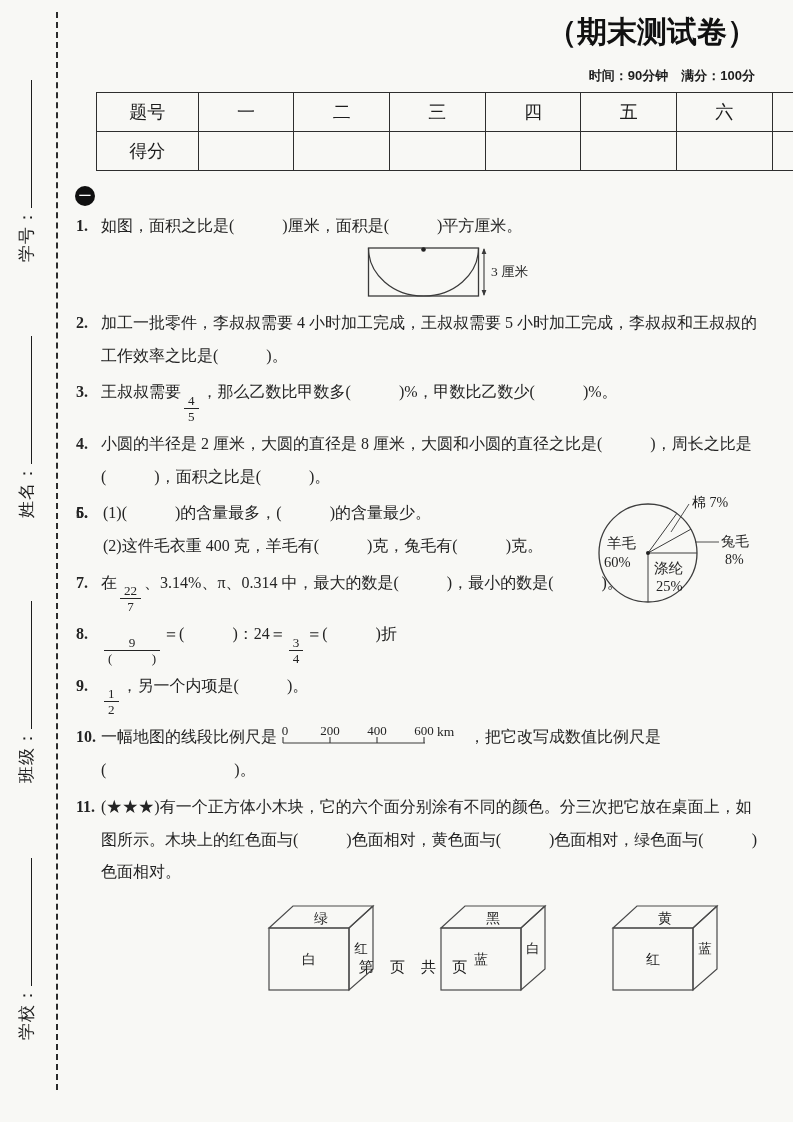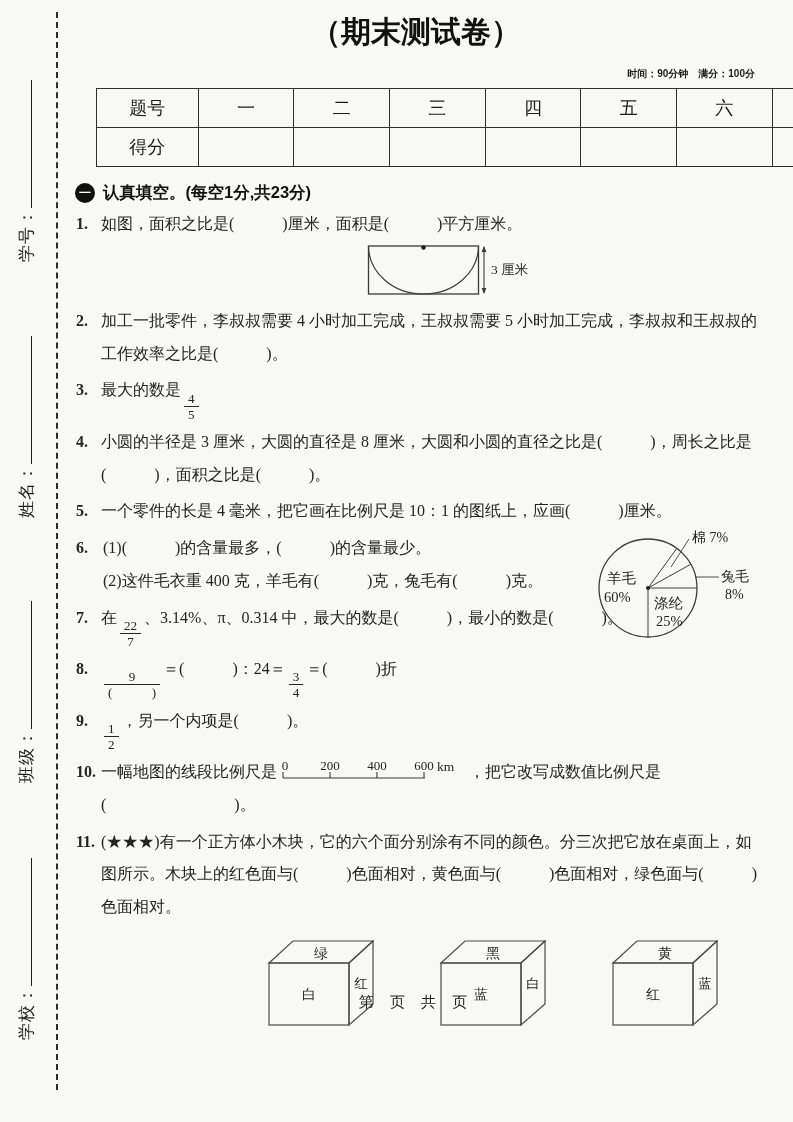--- a/index.html
+++ b/index.html
@@ -27,28 +27,28 @@
     border-bottom:1.6px solid #1d1d1d;vertical-align:baseline;
   }
   
   .content{position:absolute;left:75px;top:0;width:682px;}
   .page-title{
     margin-top:30px;text-align:center;
     font-family:"Liberation Sans","DejaVu Sans",sans-serif;
     font-weight:bold;font-size:38px;letter-spacing:2px;color:#111;
   }
   .page-subtitle{
-    margin-top:12px;text-align:center;
+    margin-top:12px;text-align:right;
     font-family:"Liberation Sans","DejaVu Sans",sans-serif;
     font-weight:bold;font-size:30px;color:#111;
   }
   .exam-meta{
     margin-top:14px;text-align:right;padding-right:2px;
     font-family:"Liberation Sans","DejaVu Sans",sans-serif;
-    font-size:10px;font-weight:bold;color:#1c1c1c;
+    font-size:13px;font-weight:bold;color:#1c1c1c;
   }
   table.score{
     border-collapse:collapse;margin-left:21px;margin-top:7px;
     width:788px;table-layout:fixed;
   }
   table.score td{
     border:1.7px solid #2e2e2e;height:36px;text-align:center;
     font-size:18px;color:#1c1c1c;background:transparent;
   }
   table.score col.c-first{width:85px;}
@@ -141,21 +141,20 @@
       <td></td>
       <td></td>
       <td></td>
       <td></td>
     </tr>
   </tbody>
     </table>
 
   <div class="section-head">
     <span class="badge">一</span>
-    <span>认真填空。(每空1分,共23分)</span>
   </div>
 
   <div class="q">
     <span class="qno">1.</span>
     <span>如图，面积之比是(　　　)厘米，面积是(　　　)平方厘米。</span>
     <svg class="fig-rect" width="210" height="58" viewBox="0 0 210 58">
       <rect x="1.5" y="3" width="110" height="48" fill="none" stroke="#3a3a3a" stroke-width="1.3"></rect>
       <path d="M1.5,3 A55,48 0 0 0 111.5,3" fill="none" stroke="#3a3a3a" stroke-width="1.2"></path>
       <circle cx="56.5" cy="4.5" r="2.3" fill="#222"></circle>
       <line x1="117" y1="4" x2="117" y2="50" stroke="#3a3a3a" stroke-width="1.1"></line>
@@ -165,34 +164,33 @@
     </svg>
   </div>
 
   <div class="q">
     <span class="qno">2.</span>
     <span>加工一批零件，李叔叔需要 4 小时加工完成，王叔叔需要 5 小时加工完成，李叔叔和王叔叔的工作效率之比是(　　　)。</span>
   </div>
 
   <div class="q">
     <span class="qno">3.</span>
-    <span>最大的数是</span><span class="frac">
+    <span>王叔叔需要</span><span class="frac">
         <span class="num">4</span>
         <span class="den">5</span>
-      </span>
+      </span><span>，那么乙数比甲数多(　　　)%，甲数比乙数少(　　　)%。</span>
   </div>
 
   <div class="q">
     <span class="qno">4.</span>
-    <span>小圆的半径是 3 厘米，大圆的直径是 8 厘米，大圆和小圆的直径之比是(　　　)，周长之比是 (　　　)，面积之比是(　　　)。</span>
+    <span>小圆的半径是 2 厘米，大圆的直径是 8 厘米，大圆和小圆的直径之比是(　　　)，周长之比是 (　　　)，面积之比是(　　　)。</span>
   </div>
 
   <div class="q">
     <span class="qno">5.</span>
-    <span>一个零件的长是 4 毫米，把它画在比例尺是 10：1 的图纸上，应画(　　　)厘米。</span>
   </div>
 
   <div class="q q6">
     <span class="qno">6.</span>
     <span class="sub-line">(1)(　　　)的含量最多，(　　　)的含量最少。</span>
     <span class="sub-line">(2)这件毛衣重 400 克，羊毛有(　　　)克，兔毛有(　　　)克。</span>
     <span class="pie-wrap">
       <svg width="178" height="138" viewBox="0 0 178 138">
         <circle cx="57" cy="72" r="49" fill="none" stroke="#3d3d3d" stroke-width="1.3"></circle>
         <line x1="57" y1="72" x2="106" y2="72" stroke="#3d3d3d" stroke-width="1"></line>

